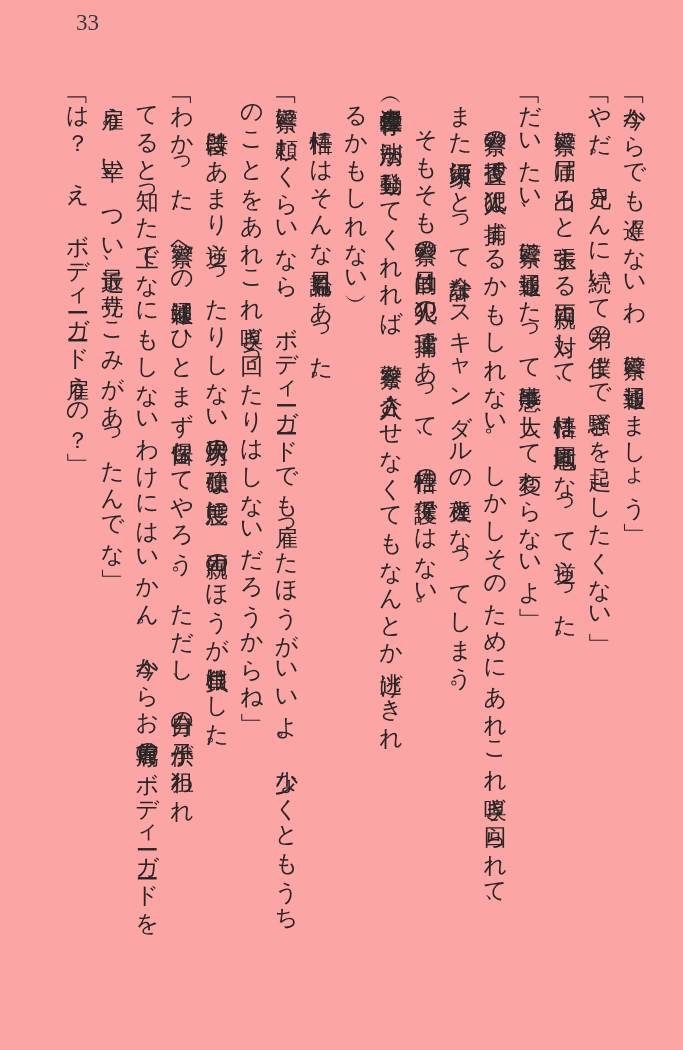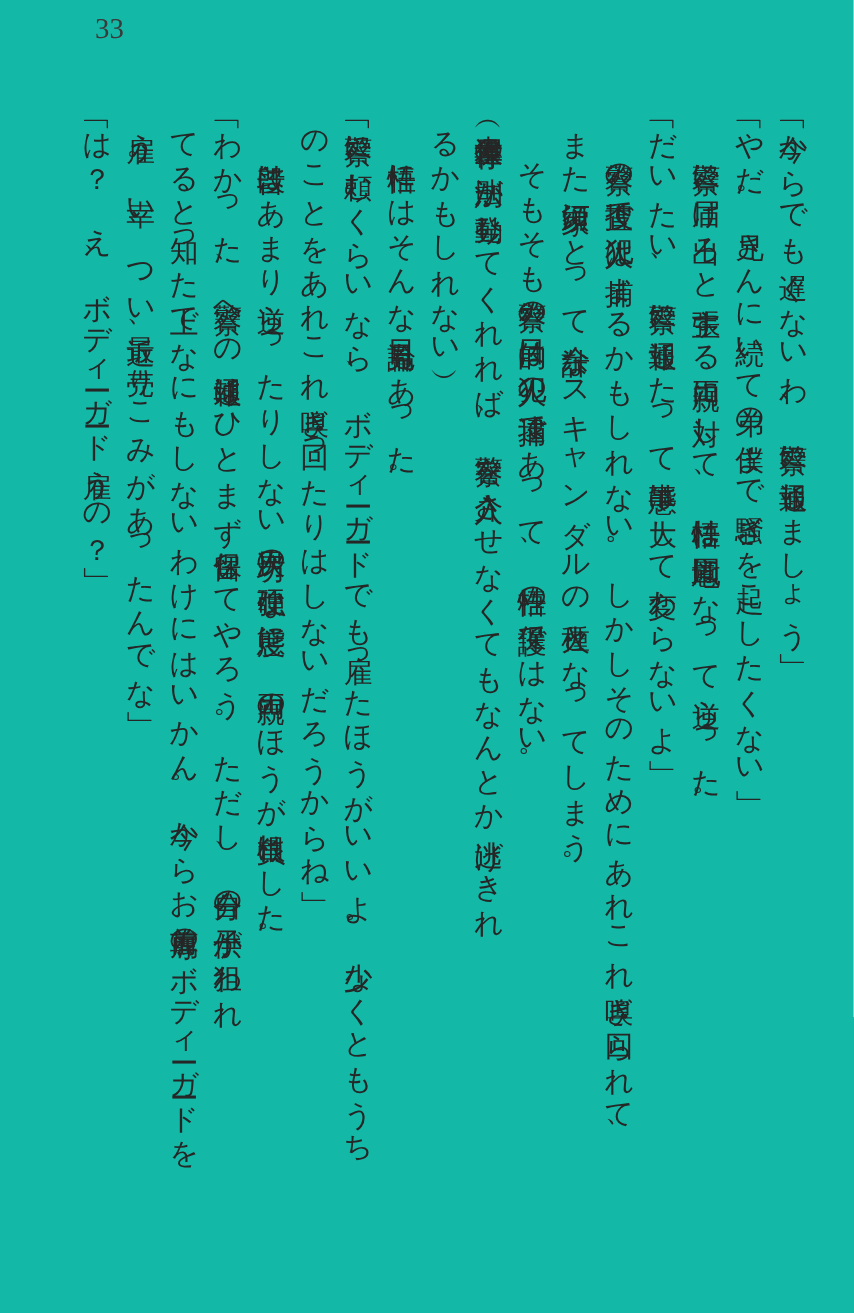--- a/index.html
+++ b/index.html
@@ -4,21 +4,21 @@
 <style>
   html, body {
     margin: 0;
     padding: 0;
     background: #ffffff;
   }
   .page {
     position: relative;
     width: 683px;
     height: 1050px;
-    background: #14b8a6;
+    background: #fca5a5;
     overflow: hidden;
     font-family: "Liberation Serif", "DejaVu Serif", serif;
   }
   .page-number {
     position: absolute;
     left: 76px;
     top: 10px;
     font-size: 23px;
     color: #3a3a3a;
     font-family: "Liberation Serif", "DejaVu Serif", serif;

